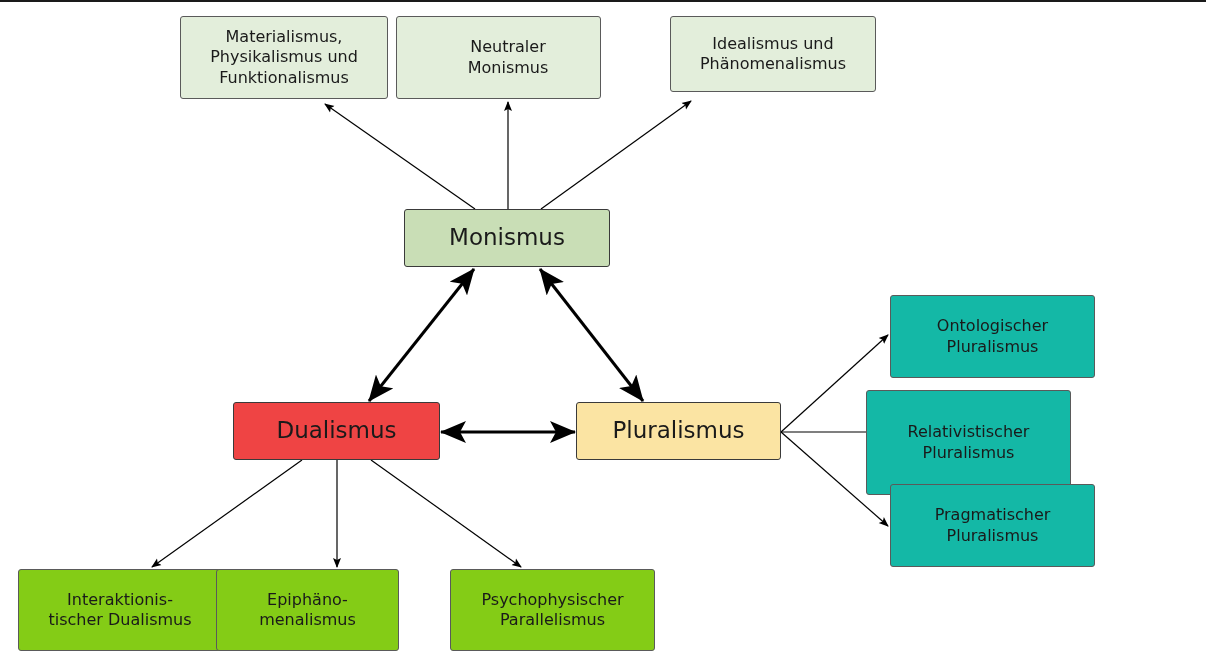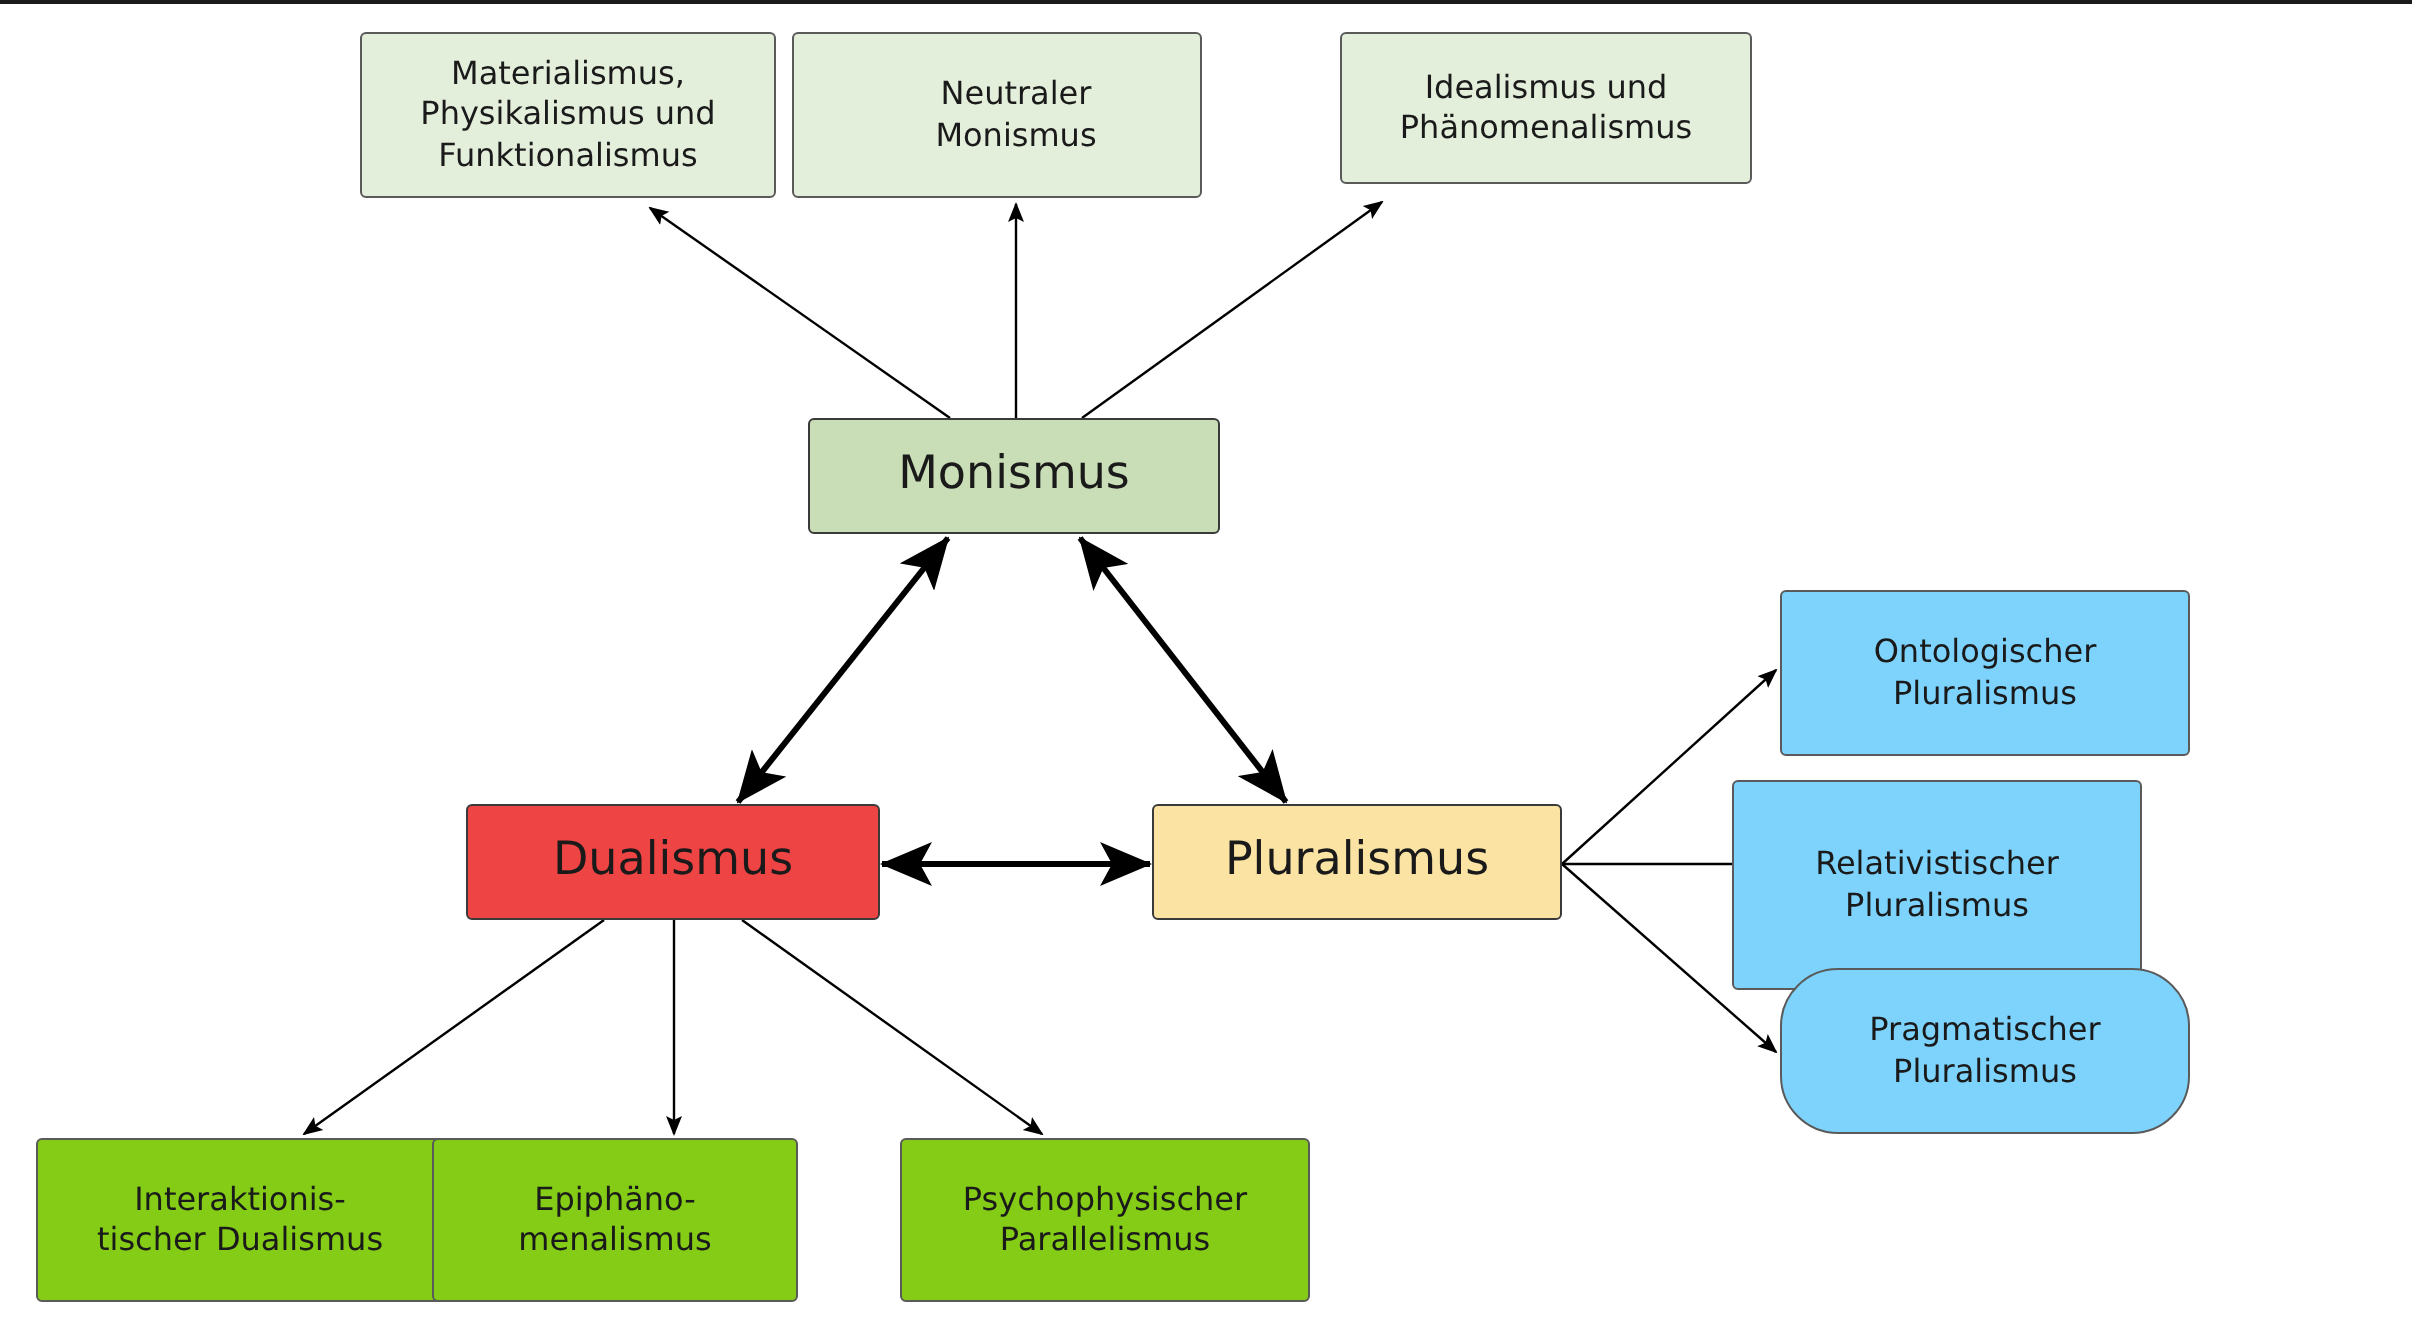--- a/index.html
+++ b/index.html
@@ -10,21 +10,21 @@
     .node { position: absolute; box-sizing: border-box; border: 1.3px solid #5a5a5a; border-radius: 3px;
             display: flex; align-items: center; justify-content: center; text-align: center;
             line-height: 1.28; white-space: pre-line; }
     .small { font-size: 16px; }
     .big { font-size: 23px; border-color: #3a3a3a; }
     .mono-sub { background: #e3eedb; }
     .mono { background: #c9deb6; }
     .dual { background: #ef4444; }
     .dual-sub { background: #84cc16; }
     .plur { background: #fbe4a3; }
-    .plur-sub { background: #7dd3fc; }
+    .plur-sub { background: #14b8a6; }
   </style>
 </head>
 <body>
 
 <div class="topbar"></div>
 
 <svg class="edges" viewBox="0 0 1206 671">
   <defs>
     <marker id="arrow-small" markerWidth="10" markerHeight="10" refX="9" refY="5" orient="auto" markerUnits="userSpaceOnUse">
       <path d="M0,1 L10,5 L0,9 L2,5 Z" fill="#000"></path>
@@ -63,21 +63,21 @@
 Phänomenalismus</div>
 
 <div class="node big mono" style="left:404px;top:209px;width:206px;height:58px;">Monismus</div>
 <div class="node big dual" style="left:233px;top:402px;width:207px;height:58px;">Dualismus</div>
 <div class="node big plur" style="left:576px;top:402px;width:205px;height:58px;">Pluralismus</div>
 
 <div class="node small plur-sub" style="left:890px;top:295px;width:205px;height:83px;">Ontologischer
 Pluralismus</div>
 <div class="node small plur-sub" style="left:866px;top:390px;width:205px;height:105px;">Relativistischer
 Pluralismus</div>
-<div class="node small plur-sub" style="left:890px;top:484px;width:205px;height:83px;border-radius:29px;">Pragmatischer
+<div class="node small plur-sub" style="left:890px;top:484px;width:205px;height:83px;">Pragmatischer
 Pluralismus</div>
 
 <div class="node small dual-sub" style="left:18px;top:569px;width:204px;height:82px;">Interaktionis-
 tischer Dualismus</div>
 <div class="node small dual-sub" style="left:216px;top:569px;width:183px;height:82px;">Epiphäno-
 menalismus</div>
 <div class="node small dual-sub" style="left:450px;top:569px;width:205px;height:82px;">Psychophysischer
 Parallelismus</div>
 
 </body></html>

